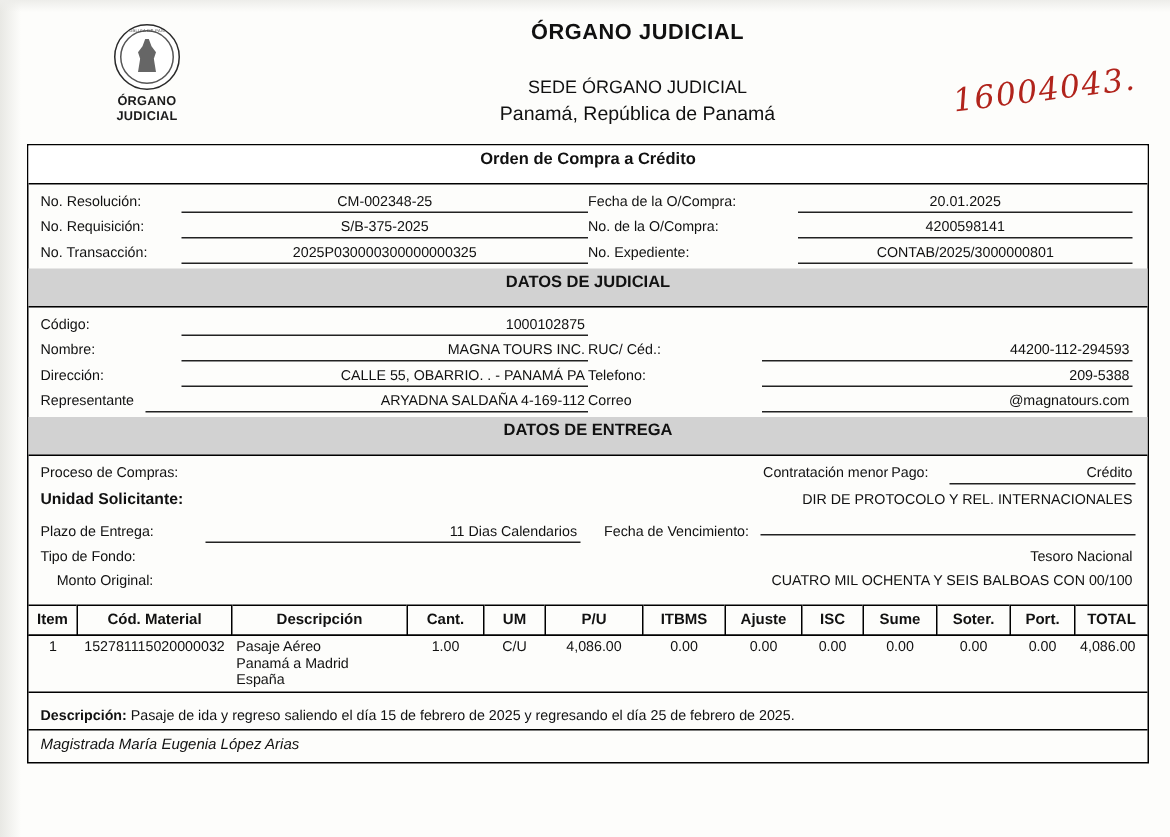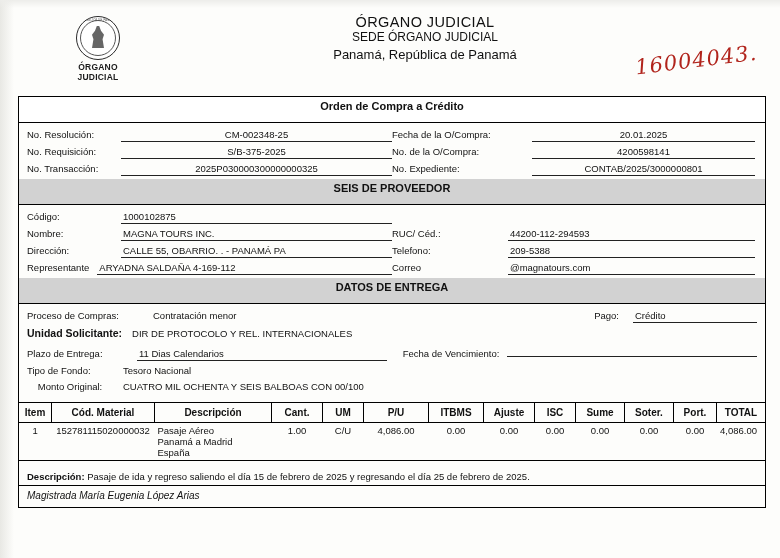--- a/index.html
+++ b/index.html
@@ -96,26 +96,26 @@
   .title-block {
     position: absolute;
     left: 230px;
     right: 0;
     top: 14px;
     text-align: center;
     width: 390px;
   }
   .title-main {
     font-size: 14.5px;
-    font-weight: normal;
+    font-weight: bold;
     letter-spacing: .4px;
   }
   .title-sub {
     font-size: 12px;
-    margin-top: 0;
+    margin-top: 21px;
   }
   .title-sub2 {
     font-size: 13px;
     margin-top: 3px;
   }
   .handwritten {
     position: absolute;
     right: 22px;
     top: 48px;
     font-family: "DejaVu Serif", serif;
@@ -174,20 +174,21 @@
     font-size: 9.5px;
     white-space: nowrap;
   }
   .val {
     font-size: 9.5px;
     border-bottom: 1px solid #222;
     flex: 1;
     margin-left: 8px;
     padding: 0 2px 1px 2px;
     min-height: 11px;
+    text-align: right;
   }
   .val.center {
     text-align: center;
   }
   .val.nb {
     border-bottom: none;
   }
   .val.fixed-120 { flex: none; width: 120px; }
 
   
@@ -306,21 +307,21 @@
           <span class="lbl w90">No. Transacción:</span>
           <span class="val center">2025P030000300000000325</span>
         </div>
         <div class="col-right">
           <span class="lbl w130">No. Expediente:</span>
           <span class="val center">CONTAB/2025/3000000801</span>
         </div>
       </div>
     </div>
 
-    <div class="band gray">SEIS DE PROVEEDOR</div>
+    <div class="band gray">DATOS DE JUDICIAL</div>
     <div class="section">
       <div class="row">
         <div class="col-left">
           <span class="lbl w90">Código:</span>
           <span class="val">1000102875</span>
         </div>
       </div>
       <div class="row">
         <div class="col-left">
           <span class="lbl w90">Nombre:</span>

